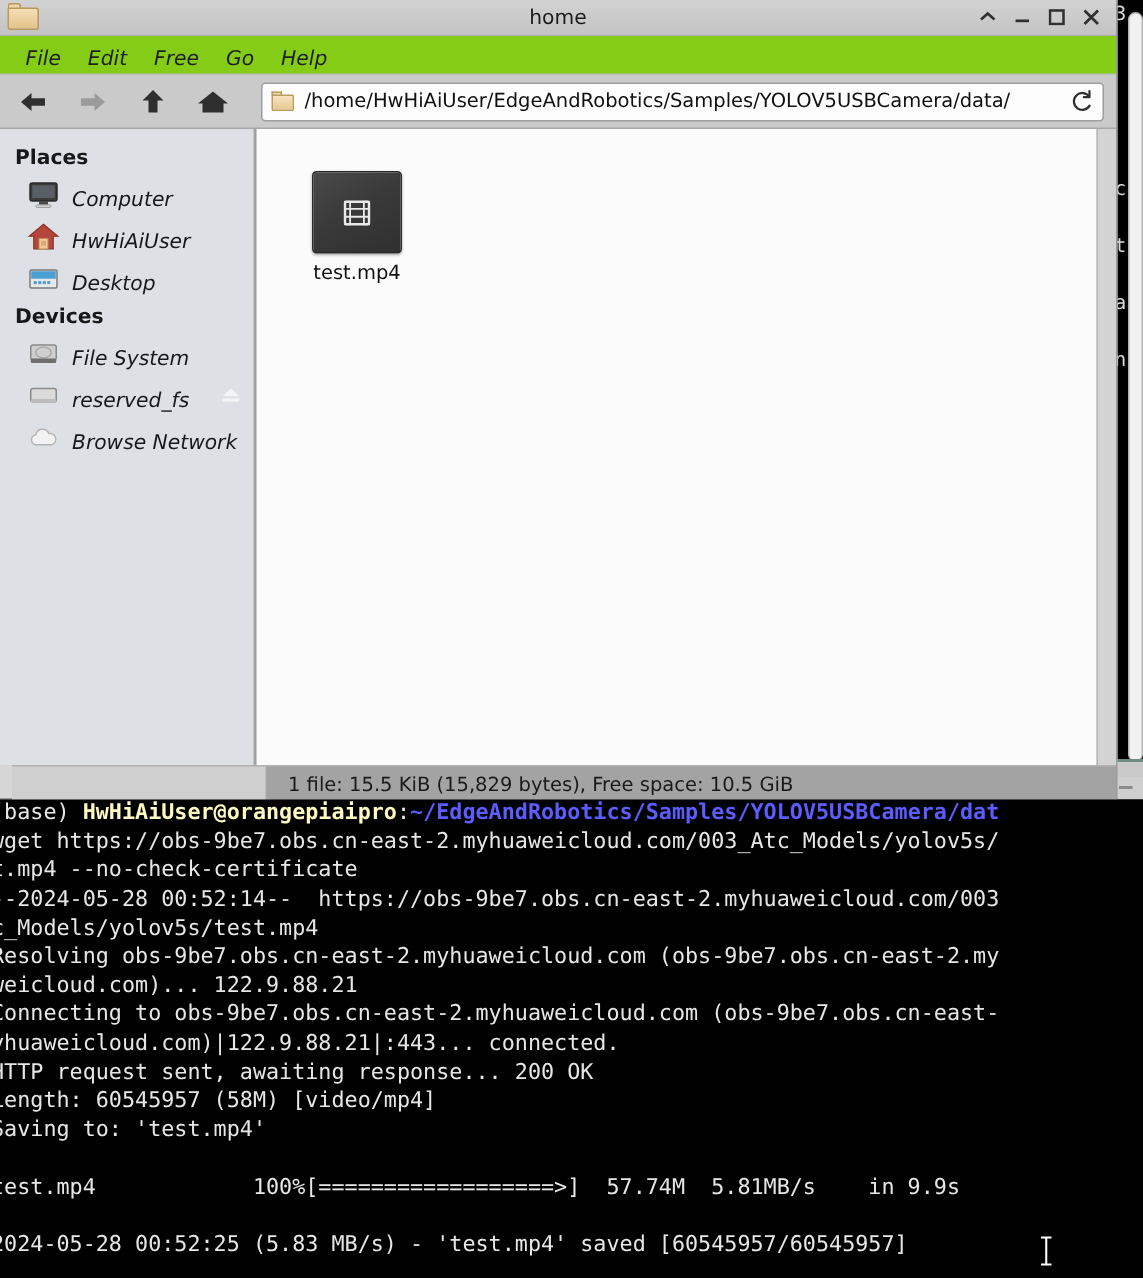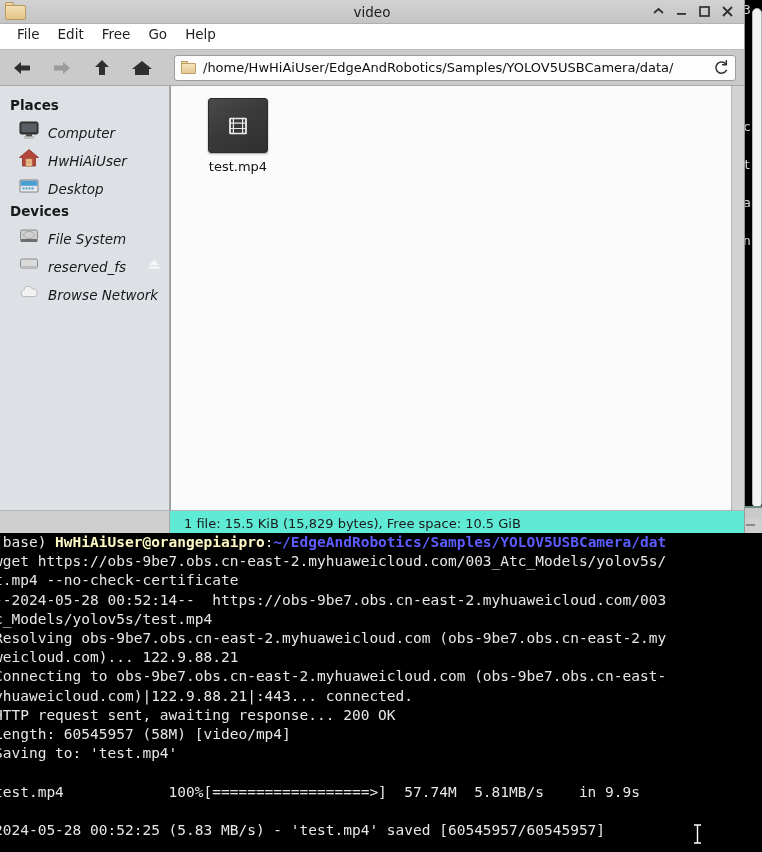--- a/index.html
+++ b/index.html
@@ -70,22 +70,22 @@
     padding-right:6px; z-index:3;
   }
   #win-controls .wb{
     width:21px; height:20px; display:flex; align-items:center; justify-content:center;
     font-size:13px; color:#303030; font-family:"DejaVu Sans", sans-serif;
   }
   .wb svg{ display:block; }
 
   
   #menubar{
-    height:26px; display:flex; align-items:flex-start; padding-left:8px;
-    background:#ffffff; border-bottom:1px solid #bdbdbd;
+    height:26px; display:flex; align-items:flex-end; padding-left:8px;
+    background:#84cc16; border-bottom:1px solid #bdbdbd;font-style:italic;
   }
   #menubar .mi{
     font-size:13.5px; color:#1f1f1f; padding:2px 9px; border-radius:2px;
   }
 
   
   #toolbar{
     height:36px; display:flex; align-items:center; gap:12px; padding:0 8px;
     background:#cacaca; border-bottom:1px solid #a8a8a8;
   }
@@ -133,42 +133,42 @@
     position:absolute; right:8px; top:50%; transform:translateY(-50%);
     width:14px; height:12px;
   }
 
   
   #filepane{
     flex:1; background:#fbfbfb; position:relative; overflow:hidden;
     border-left:1px solid #9c9c9c;
   }
   .file-item{
-    position:absolute; left:12px; top:12px; width:110px;
+    position:absolute; left:12px; top:28px; width:110px;
     display:flex; flex-direction:column; align-items:center; gap:6px;
   }
   .film-icon{
     width:60px; height:55px; border-radius:3px;
     background:linear-gradient(150deg,#4a4a4a 0%,#3a3a3a 45%,#2f2f2f 100%);
     border:1px solid #2a2a2a;
     display:flex; align-items:center; justify-content:center;
     box-shadow:0 1px 2px rgba(0,0,0,.35);
   }
   .file-label{ font-size:13px; color:#111; }
 
   
   #fp-scroll{
     position:absolute; right:0; top:0; width:13px; height:100%;
     background:#d3d3d3; border-left:1px solid #b4b4b4;
   }
 
   
   #statusbar{
     height:25px; display:flex; align-items:center;
-    background:#5eead4; border-top:1px solid #b3b3b3;
+    background:#a3a3a3; border-top:1px solid #b3b3b3;margin-left:8px;
   }
   #status-spacer{ width:170px; height:100%; border-right:1px solid #a9a9a9; background:#cfcfcf; }
   #status-text{ font-size:13px; color:#1a1a1a; padding-left:14px; }
 
   
   #terminal{
     position:absolute; left:0; top:533px; width:762px; height:319px;
     background:#000; color:#e6e6e6; overflow:hidden;
     font-family:"DejaVu Sans Mono", monospace;
     font-size:14.5px; line-height:19.2px;
@@ -201,21 +201,21 @@
   <div class="dash"></div>
 </div>
 
 <div id="fm-window">
 
   <div id="titlebar">
     <div id="title-icon">
       <div class="ftab"></div>
         <div class="fbody"></div>
     </div>
-    <div id="title-text">video</div>
+    <div id="title-text">home</div>
     <div id="win-controls">
       <div class="wb">
         <svg width="11" height="9" viewBox="0 0 11 9">
             <path d="M1 6 L5.5 2 L10 6" stroke="#303030" stroke-width="1.7" fill="none"></path>
           </svg>
       </div>
       <div class="wb">
         <svg width="11" height="9" viewBox="0 0 11 9">
             <rect x="1" y="6" width="9" height="1.8" fill="#303030"></rect>
           </svg>

